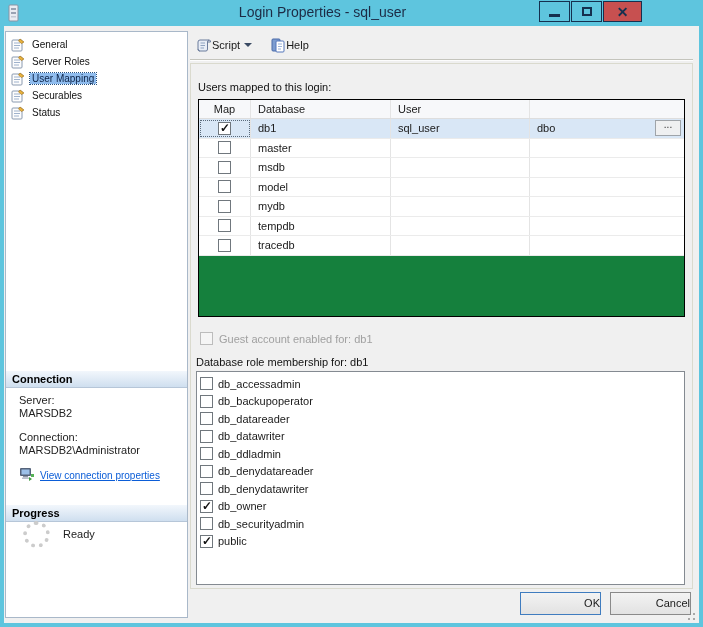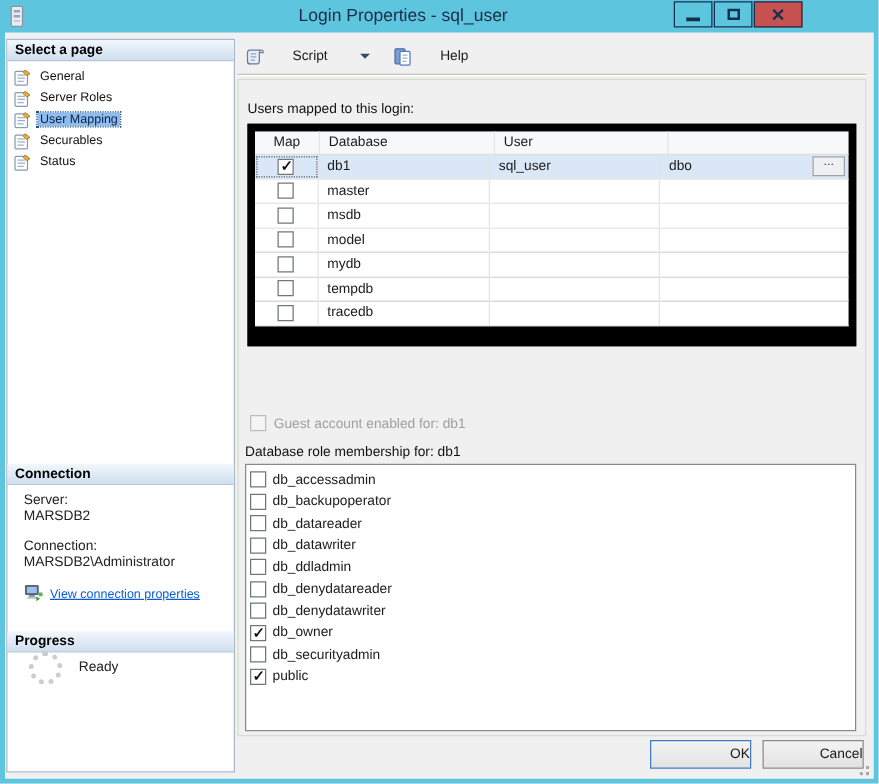--- a/index.html
+++ b/index.html
@@ -34,31 +34,31 @@
   .conn-body .grp { margin-bottom:11px; }
   .link-row { display:flex; align-items:center; margin-top:4px; }
   .link-row svg { margin-right:5px; flex:none; }
   .link { font-size:10px; color:#0b5dd7; text-decoration:underline; cursor:pointer; white-space:nowrap; }
   .prog-header { position:absolute; left:0; top:473px; width:100%; }
   .spinner { position:absolute; left:17px; top:489px; width:27px; height:27px; border:4px dotted #cccccc; border-radius:50%; }
   .ready { position:absolute; left:57px; top:496px; font-size:11px; color:#222; }
 
   
   .toolbar { position:absolute; left:188px; top:7px; height:24px; display:flex; align-items:center; gap:10px; }
-  .tool-btn { display:flex; align-items:center; gap:22px; padding:2px 4px; font-size:11px; color:#1a1a1a; cursor:pointer; }
+  .tool-btn { display:flex; align-items:center; gap:0; padding:2px 4px; font-size:11px; color:#1a1a1a; cursor:pointer; }
   .dd-arrow { width:0; height:0; border-left:4px solid transparent; border-right:4px solid transparent; border-top:4px solid #3a4a63; margin-left:4px; }
   .tb-sep { position:absolute; left:186px; top:33px; width:503px; height:2px; border-top:1px solid #c4c4bc; border-bottom:1px solid #fdfdfd; }
 
   
   .groupbox { position:absolute; left:186px; top:37px; width:503px; height:526px; border:1px solid #dadace; }
 
   .users-label { position:absolute; left:194px; top:55px; font-size:11px; color:#111; }
 
   
-  .map-table { position:absolute; left:194px; top:73px; width:487px; height:178px; background:#000000; border:6px solid #000000; overflow:hidden; }
+  .map-table { position:absolute; left:194px; top:73px; width:487px; height:218px; background:#15803d; border:1px solid #000000; overflow:hidden; }
   .tr { display:flex; height:19.5px; border-bottom:1px solid #ebebeb; background:#fff; }
   .tr.head { height:19px; background:#f7f8fa; border-bottom:1px solid #dedede; }
   .td { display:flex; align-items:center; padding-left:7px; font-size:11px; color:#1a1a1a; border-right:1px solid #e4e4e4; overflow:hidden; }
   .c0 { width:52px; justify-content:center; padding-left:0; }
   .c1 { width:140px; }
   .c2 { width:139px; }
   .c3 { width:154px; border-right:none; }
   .tr.selected { background:#d9e7f6; }
   .tr.selected .c0 { outline:1px dotted #5a6a7a; outline-offset:-2px; }
   .cb { width:13px; height:13px; border:1px solid #70777d; background:#fff; flex:none; position:relative; }
@@ -110,21 +110,20 @@
         </div>
       <div class="win-btn close">
           <span class="glyph-x">✕</span>
         </div>
     </div>
   </div>
 
   <div class="client">
 
     <div class="sidebar">
-      <div class="section-header">Select a page</div>
       <div id="sidebar-pages">
           <div class="page-item">
             <svg width="15" height="14" viewBox="0 0 15 14">
               <rect x="1" y="2" width="10" height="11" rx="1" fill="#fdfdfd" stroke="#8a9ab0"></rect>
               <line x1="3" y1="5" x2="9" y2="5" stroke="#9fb2cc"></line>
               <line x1="3" y1="7.5" x2="9" y2="7.5" stroke="#9fb2cc"></line>
               <line x1="3" y1="10" x2="8" y2="10" stroke="#9fb2cc"></line>
               <path d="M9 1 l4 3 -2.5 1.5 -3 -2.5 z" fill="#e8b23d" stroke="#9a6a10" stroke-width="0.6"></path>
             </svg>
             <span class="page-label">General</span>

